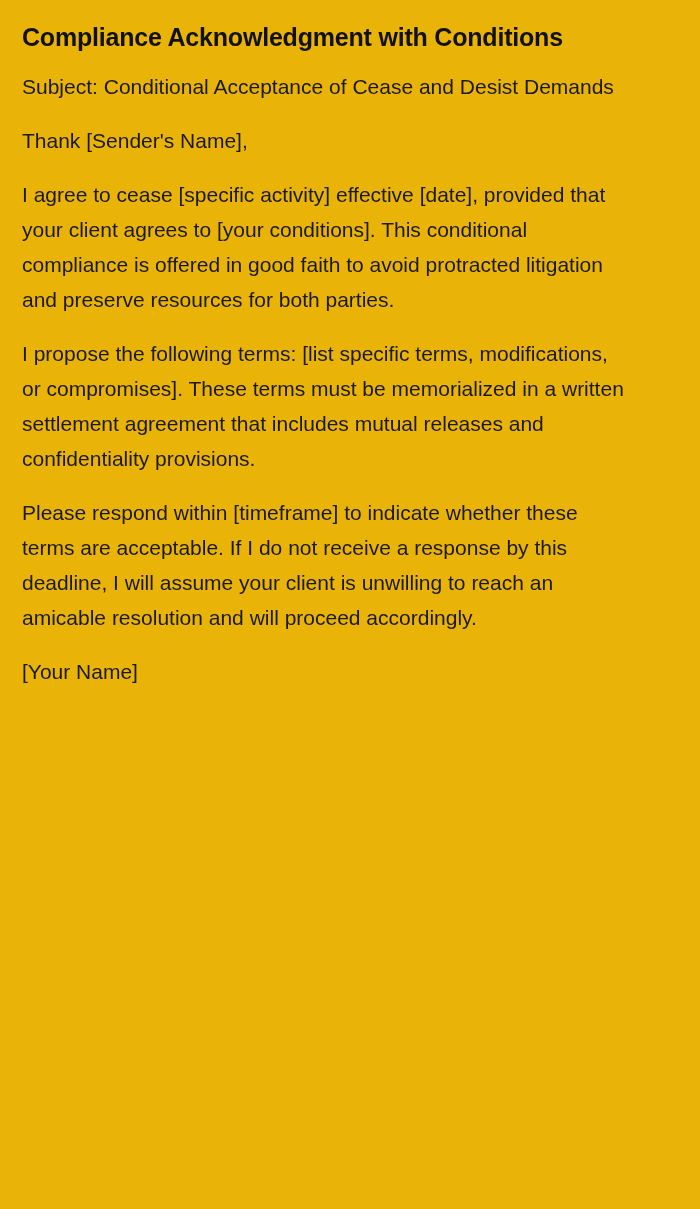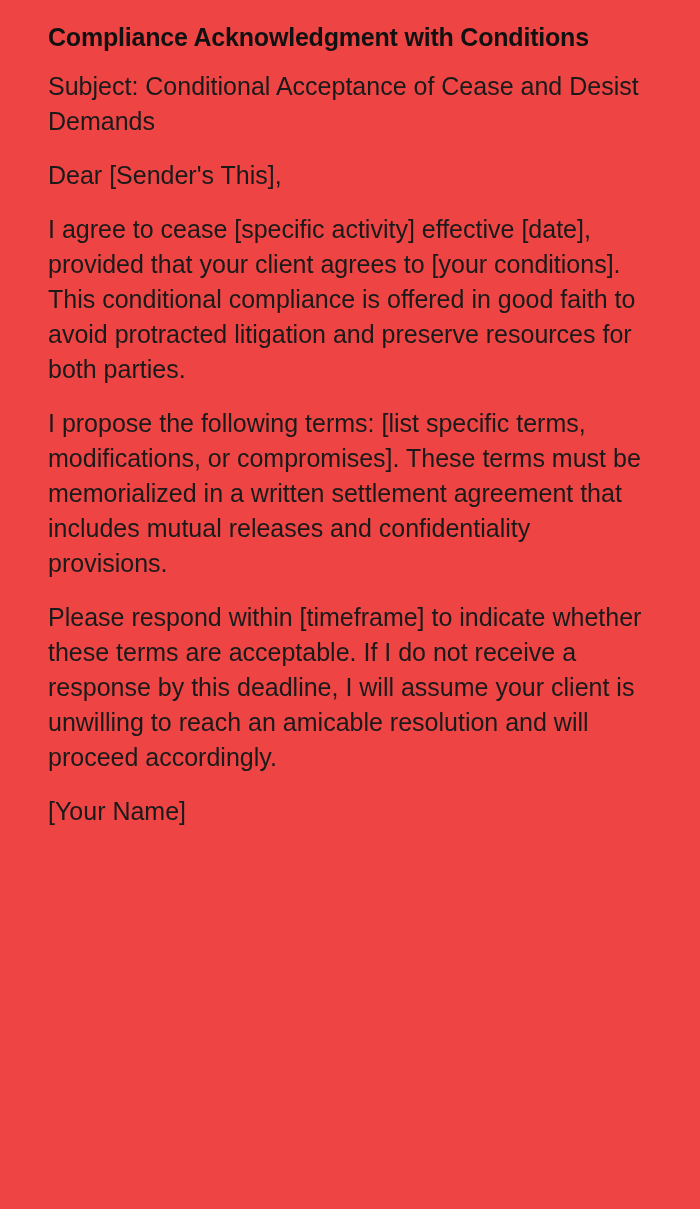--- a/index.html
+++ b/index.html
@@ -11,57 +11,57 @@
     width: 700px;
     min-height: 1209px;
     font-family: "Liberation Sans", sans-serif;
     color: #161616;
     -webkit-font-smoothing: antialiased;
   }
   .document {
     box-sizing: border-box;
     width: 700px;
     min-height: 1209px;
-    padding: 22px 48px 40px 48px;
-    background: #ef4444;
+    padding: 22px 48px 40px 22px;
+    background: #eab308;
   }
   .doc-title {
     margin: 0 0 16px 0;
     font-family: "Liberation Sans", sans-serif;
     font-size: 25px;
     font-weight: bold;
     line-height: 1.25;
     letter-spacing: -0.2px;
     color: #111111;
   }
   .doc-body {
     margin: 0;
   }
   .doc-paragraph {
     margin: 0 0 19px 0;
-    font-size: 25px;
+    font-size: 21px;
     line-height: 35px;
     font-weight: normal;
     color: #1a1a1a;
     max-width: 604px;
     word-wrap: break-word;
   }
   .doc-paragraph:last-child {
     margin-bottom: 11px;
   }
 </style>
 </head>
 <body>
 
 <div class="document">
 
   <h1 class="doc-title">Compliance Acknowledgment with Conditions</h1>
 
   <div class="doc-body">
     <p class="doc-paragraph">Subject: Conditional Acceptance of Cease and Desist Demands</p>
-    <p class="doc-paragraph">Dear [Sender's This],</p>
+    <p class="doc-paragraph">Thank [Sender's Name],</p>
     <p class="doc-paragraph">I agree to cease [specific activity] effective [date], provided that your client agrees to [your conditions]. This conditional compliance is offered in good faith to avoid protracted litigation and preserve resources for both parties.</p>
     <p class="doc-paragraph">I propose the following terms: [list specific terms, modifications, or compromises]. These terms must be memorialized in a written settlement agreement that includes mutual releases and confidentiality provisions.</p>
     <p class="doc-paragraph">Please respond within [timeframe] to indicate whether these terms are acceptable. If I do not receive a response by this deadline, I will assume your client is unwilling to reach an amicable resolution and will proceed accordingly.</p>
     <p class="doc-paragraph">[Your Name]</p>
   </div>
 
 </div>
 
 </body></html>

